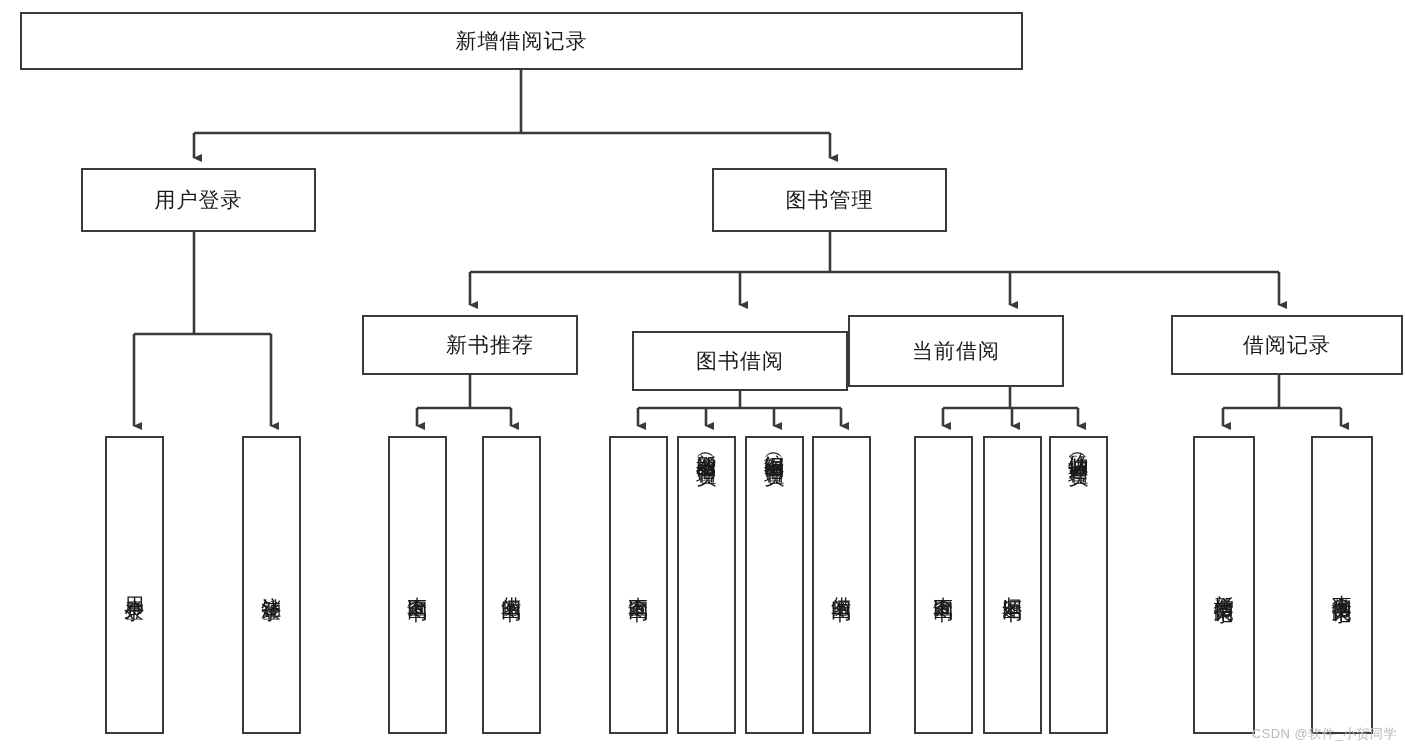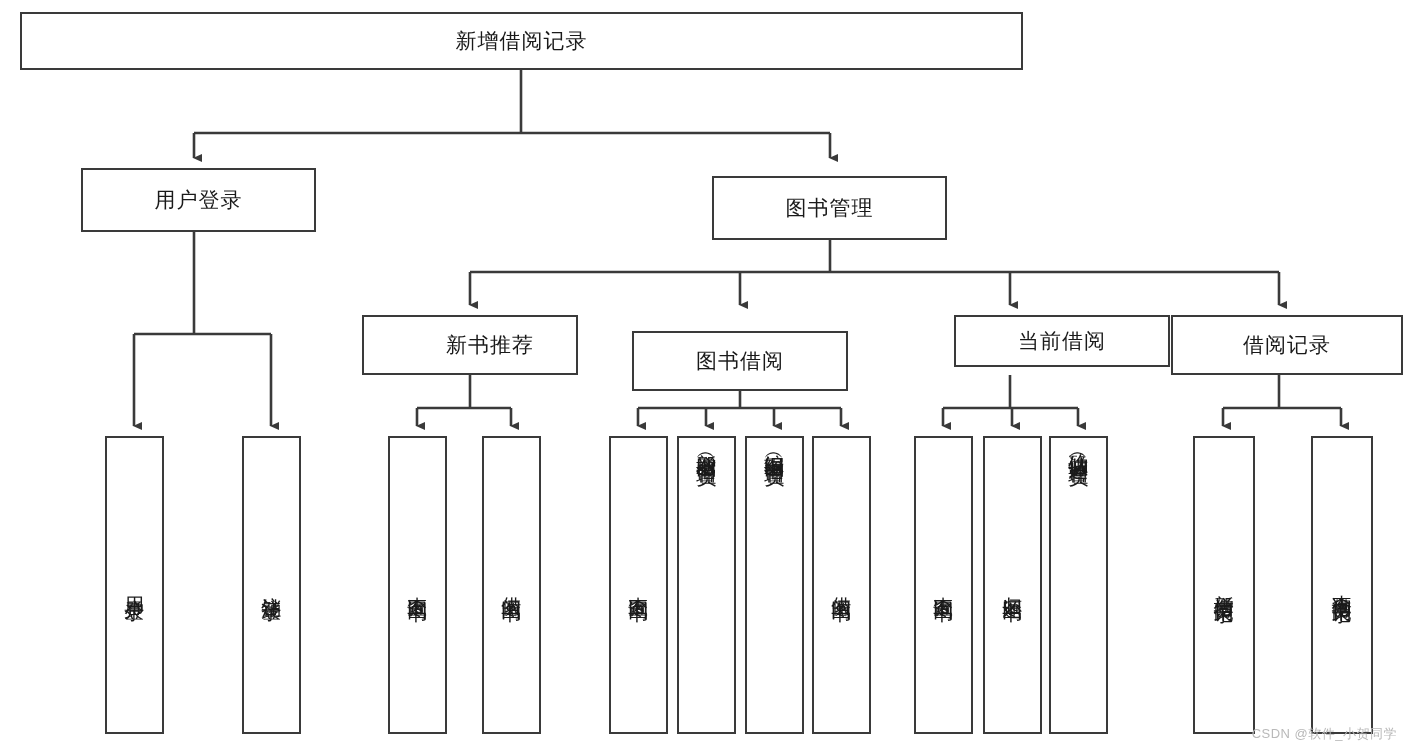--- a/index.html
+++ b/index.html
@@ -78,31 +78,31 @@
     </g>
   </svg>
 
   <div class="node h" style="left:20px;top:12px;width:1003px;height:58px;">
     <span>新增借阅记录</span>
   </div>
 
   <div class="node h" style="left:81px;top:168px;width:235px;height:64px;">
     <span>用户登录</span>
   </div>
-  <div class="node h" style="left:712px;top:168px;width:235px;height:64px;margin-top:8px;">
+  <div class="node h" style="left:712px;top:168px;width:235px;height:64px;">
     <span>图书管理</span>
   </div>
 
   <div class="node h" style="left:362px;top:315px;width:216px;height:60px;padding-left:40px;">
     <span>新书推荐</span>
   </div>
   <div class="node h" style="left:632px;top:331px;width:216px;height:60px;">
     <span>图书借阅</span>
   </div>
-  <div class="node h" style="left:954px;top:315px;width:216px;height:52px;">
+  <div class="node h" style="left:848px;top:315px;width:216px;height:72px;">
     <span>当前借阅</span>
   </div>
   <div class="node h" style="left:1171px;top:315px;width:232px;height:60px;">
     <span>借阅记录</span>
   </div>
 
   <div class="node v" style="left:105px;top:436px;width:59px;height:298px;">
     <span class="vtxt">用户登录</span>
   </div>
   <div class="node v" style="left:242px;top:436px;width:59px;height:298px;">

